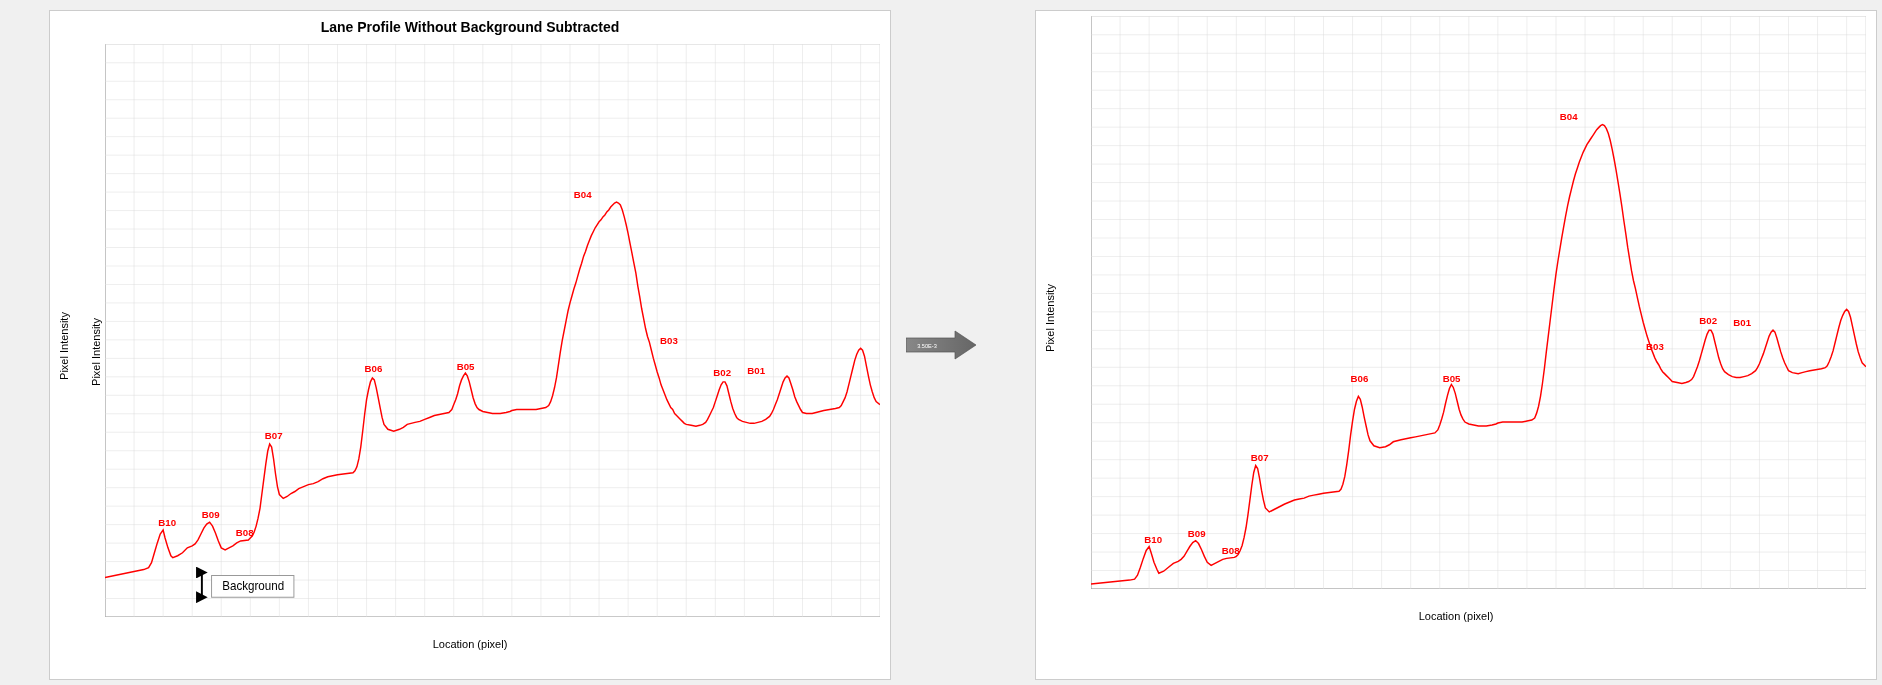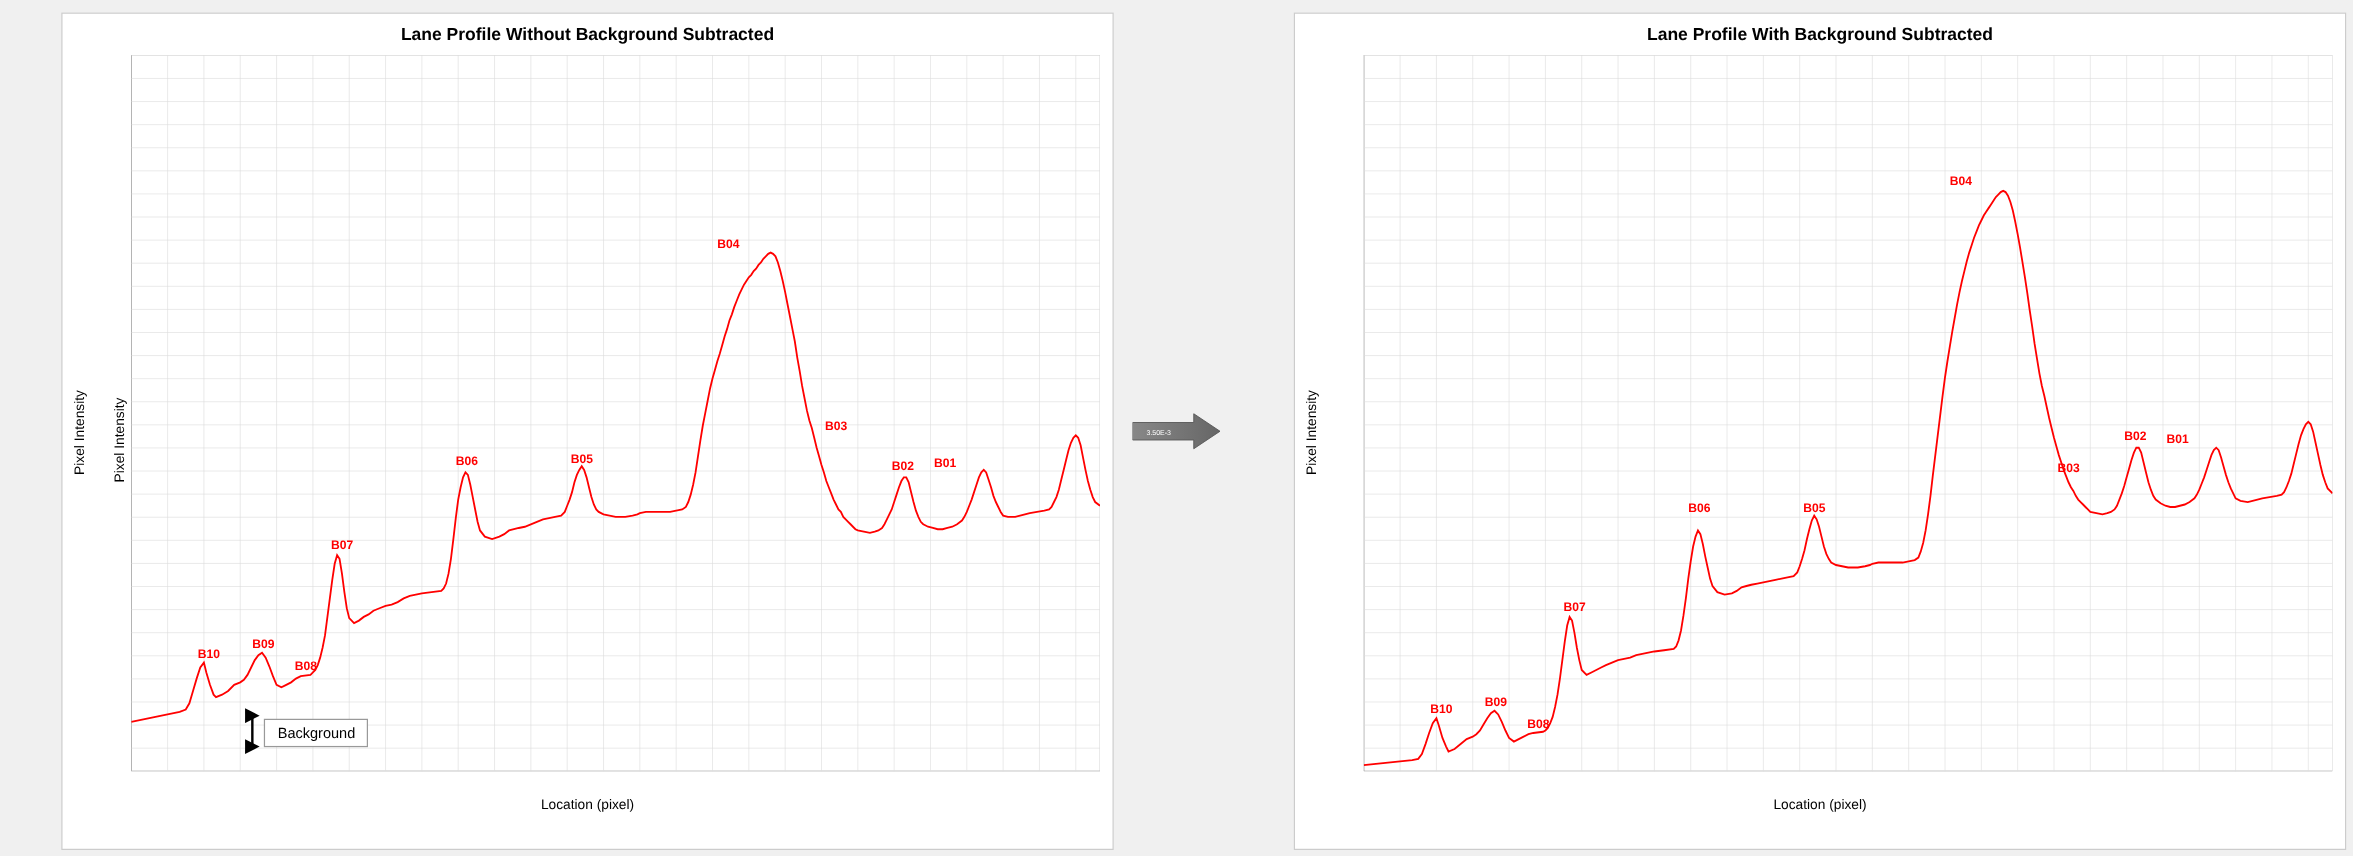--- a/index.html
+++ b/index.html
@@ -568,21 +568,20 @@
         </linearGradient>
       </defs>
 
       <polygon points="0,15 70,15 70,5 100,25 70,45 70,35 0,35" fill="url(#arrowGrad)" stroke="#555" stroke-width="1"></polygon>
 
       <text x="30" y="29" text-anchor="middle" font-size="8" fill="white">3.50E-3</text>
     </svg>
   </div>
 
   <div class="chart-panel">
-    <div class="chart-title">Lane Profile With Background Subtracted</div>
     <div class="chart-area">
       <svg class="svg-chart" viewBox="0 0 800 580" preserveAspectRatio="none" style="position:absolute;left:55px;top:5px;right:10px;bottom:35px;width:calc(100% - 65px);height:calc(100% - 40px);">
         <rect width="800" height="580" fill="white" stroke="#bbb" stroke-width="0.5"></rect>
 
         <line x1="0" y1="580" x2="800" y2="580" class="axis-line"></line>
         <line x1="0" y1="0" x2="0" y2="580" class="axis-line"></line>
 
         <line x1="0" y1="561.3" x2="800" y2="561.3" stroke="#ddd" stroke-width="0.5"></line>
         <line x1="0" y1="542.6" x2="800" y2="542.6" stroke="#ddd" stroke-width="0.5"></line>
         <line x1="0" y1="523.9" x2="800" y2="523.9" stroke="#ddd" stroke-width="0.5"></line>

